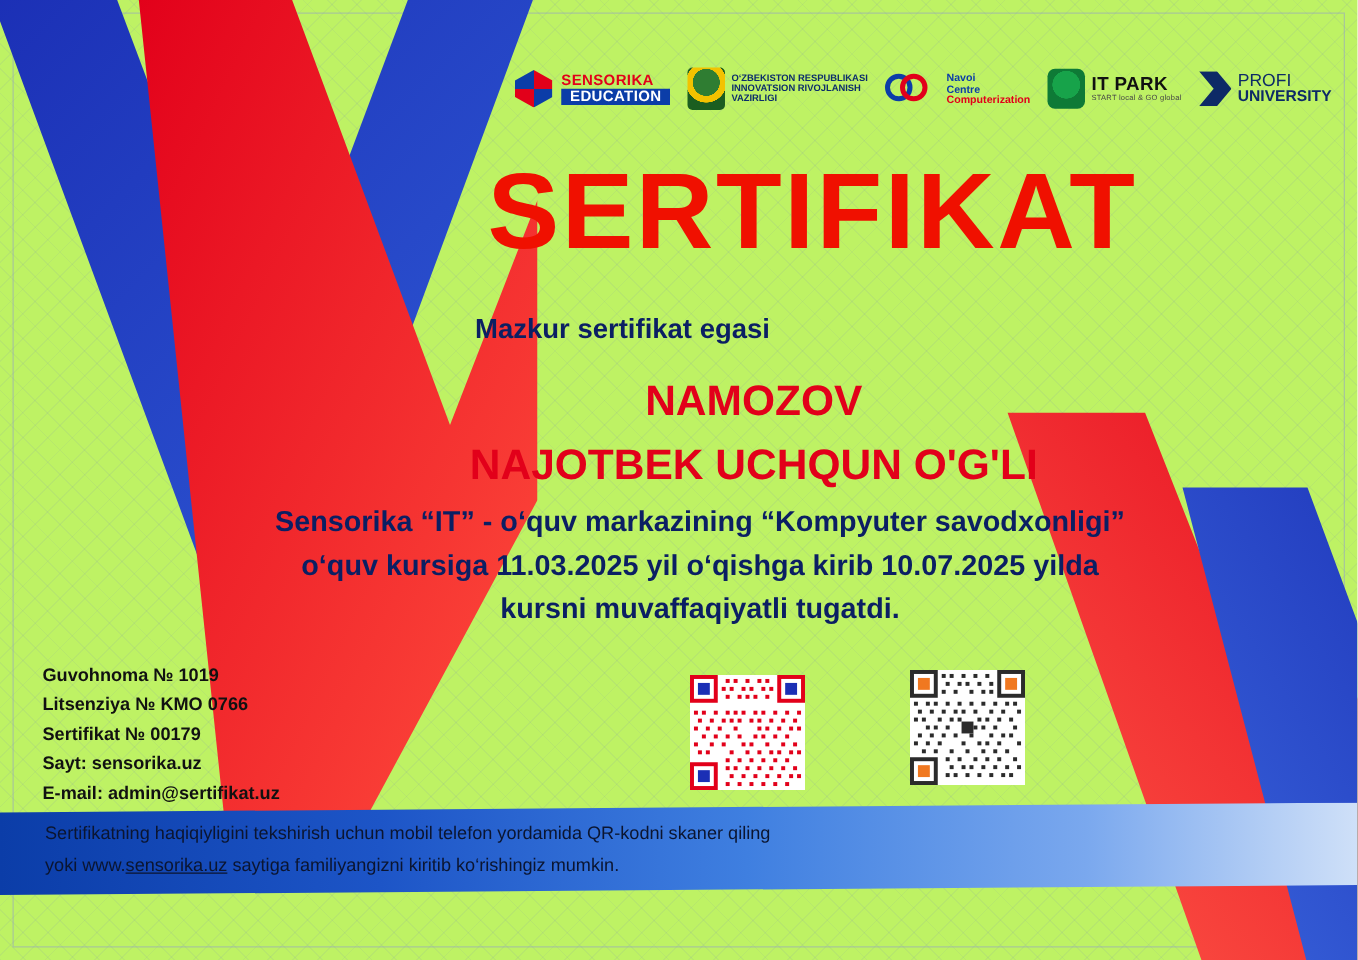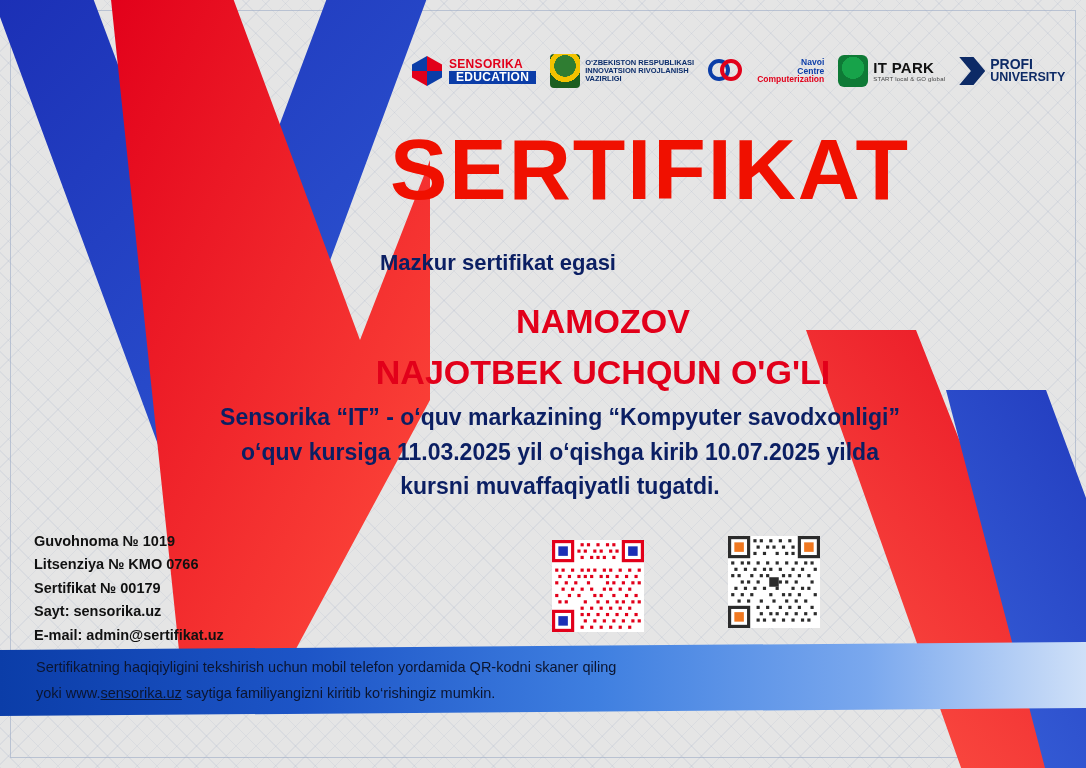--- a/index.html
+++ b/index.html
@@ -6,21 +6,21 @@
   html, body {
     margin: 0; padding: 0;
     width: 1086px; height: 768px;
     font-family: "Liberation Sans", sans-serif;
     background: #ffffff;
     overflow: hidden;
   }
   #cert {
     position: relative;
     width: 1086px; height: 768px;
-    background: #e5e5e5;
+    background: #bef264;
     overflow: hidden;
   }
   
   .texture {
     position: absolute; inset: 0;
     background-image:
       repeating-linear-gradient(45deg, rgba(120,140,180,0.10) 0 1px, transparent 1px 14px),
       repeating-linear-gradient(-45deg, rgba(120,140,180,0.10) 0 1px, transparent 1px 14px);
     pointer-events: none;
   }
@@ -76,32 +76,32 @@
   .uz-t { font-size:7.5px; font-weight:bold; color:#0c2d6b; line-height:1.25; }
   .ncc-mark {
     width:44px; height:32px; position:relative;
   }
   .ncc-mark span {
     position:absolute; border:4px solid #0b3da8; border-radius:50%;
     width:22px; height:22px; top:4px;
   }
   .ncc-mark span:nth-child(1){ left:0; border-color:#0b3da8; }
   .ncc-mark span:nth-child(2){ left:12px; border-color:#e2001a; }
-  .ncc-t { font-size:8.5px; font-weight:bold; color:#0b3da8; line-height:1.25;text-align:right; }
+  .ncc-t { font-size:8.5px; font-weight:bold; color:#0b3da8; line-height:1.25; }
   .ncc-t .u { color:#e2001a; }
   .itpark-mark {
     width:30px; height:32px;
     background: radial-gradient(circle at 50% 40%, #17a34a 0 45%, #0e7a36 46% 100%);
     border-radius:6px;
   }
   .itpark-t1 { font-size:15px; font-weight:bold; color:#111; letter-spacing:.3px; }
   .itpark-t2 { font-size:6px; color:#444; letter-spacing:.2px; }
   .profi-mark { width:26px; height:28px; background:#0d2a66;
       clip-path: polygon(0 0, 55% 0, 100% 50%, 55% 100%, 0 100%, 45% 50%); }
-  .profi-t1 { font-size:14px; font-weight:bold; color:#0d2a66; line-height:1; }
+  .profi-t1 { font-size:14px; font-weight:normal; color:#0d2a66; line-height:1; }
   .profi-t2 { font-size:12.5px; font-weight:bold; color:#0d2a66; line-height:1.05; }
 
   
   .title {
     position: absolute; top: 120px; left: 0; width: 1086px;
     text-align: center;
     font-size: 86px; font-weight: bold; color: #f01000;
     letter-spacing: 2px;
     padding-left: 120px;
     margin-left: 47px;

